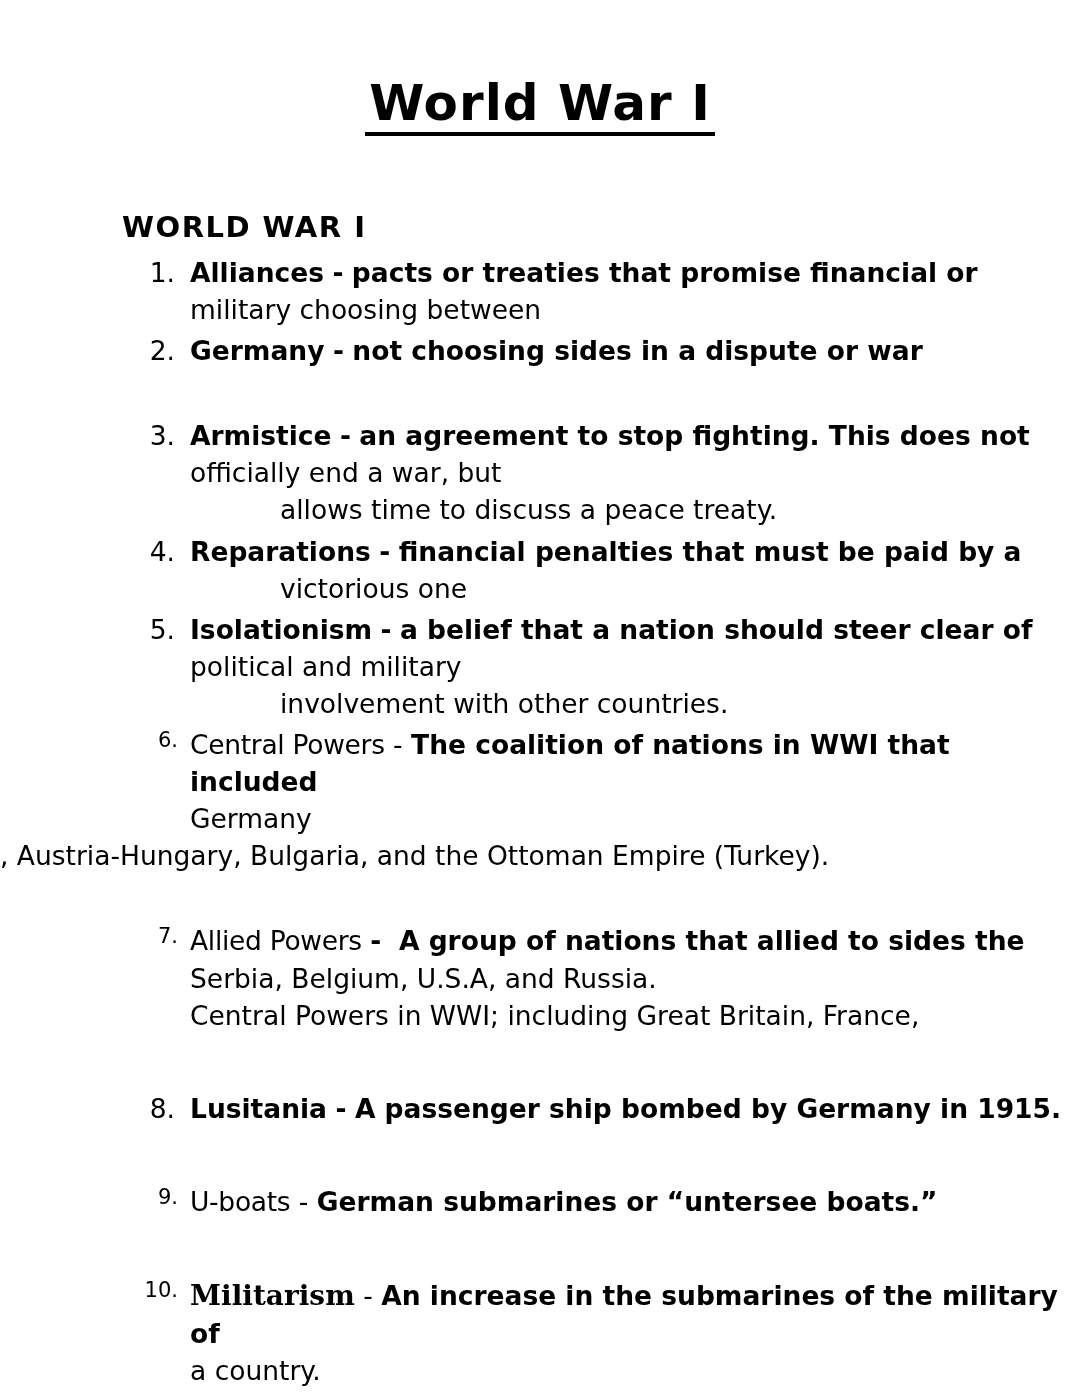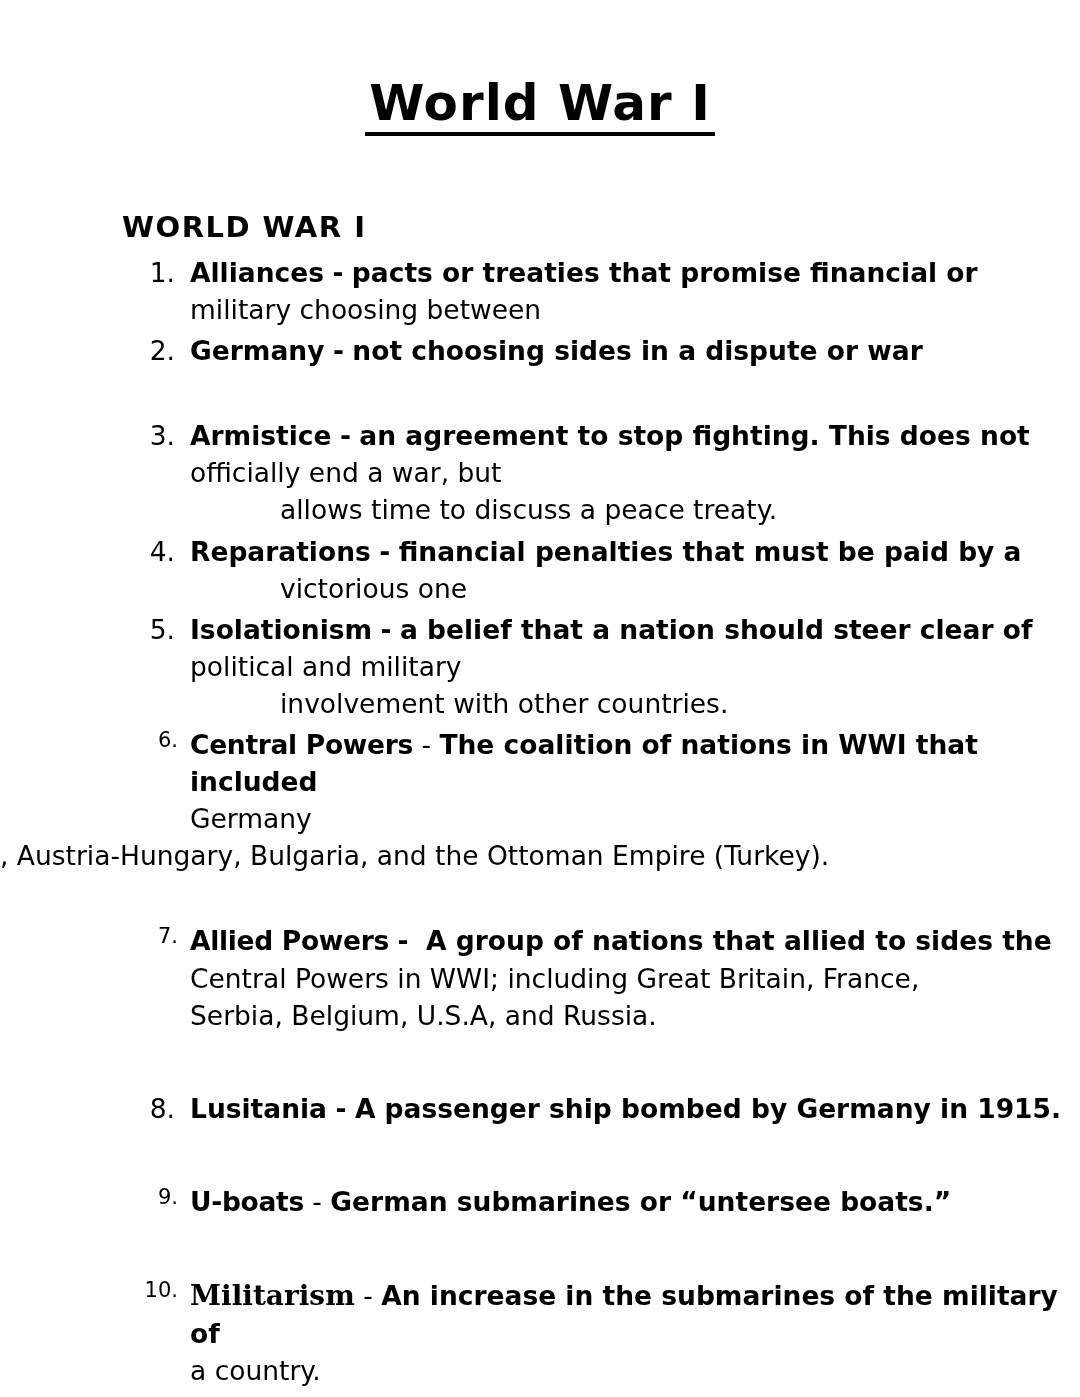--- a/index.html
+++ b/index.html
@@ -85,21 +85,21 @@
   .term {
     font-weight: bold;
   }
   .term.serif {
     font-family: "DejaVu Serif", serif;
     font-weight: bold;
     font-size: 28px;
   }
   .term.alt {
     font-family: "DejaVu Sans", sans-serif;
-    font-weight: bold;
+    font-weight: normal;
     letter-spacing: -0.3px;
   }
 
   .dash {
     font-weight: bold;
   }
   .dash.thin {
     font-weight: normal;
   }
 
@@ -190,22 +190,22 @@
       <span class="cont outdent">, Austria-Hungary, Bulgaria, and the Ottoman Empire (Turkey).</span>
     </li>
 
     <div class="spacer-md"></div>
 
     <li class="term-item">
       <span class="num small">7.</span>
       <span class="term alt">Allied Powers</span>
       <span class="dash">-</span>
       <span class="defn">&nbsp;</span><span class="defn">A group of nations that allied to sides the</span>
+      <span class="cont indent1">Serbia, Belgium, U.S.A, and Russia.</span>
       <span class="cont indent1">Central Powers in WWI; including Great Britain, France,</span>
-      <span class="cont indent1">Serbia, Belgium, U.S.A, and Russia.</span>
     </li>
 
     <div class="spacer-lg"></div>
 
     <li class="term-item">
       <span class="num">8.</span>
       <span class="term">Lusitania</span>
       <span class="dash">-</span>
       <span class="defn">A passenger ship bombed by Germany in 1915.</span>
     </li>

